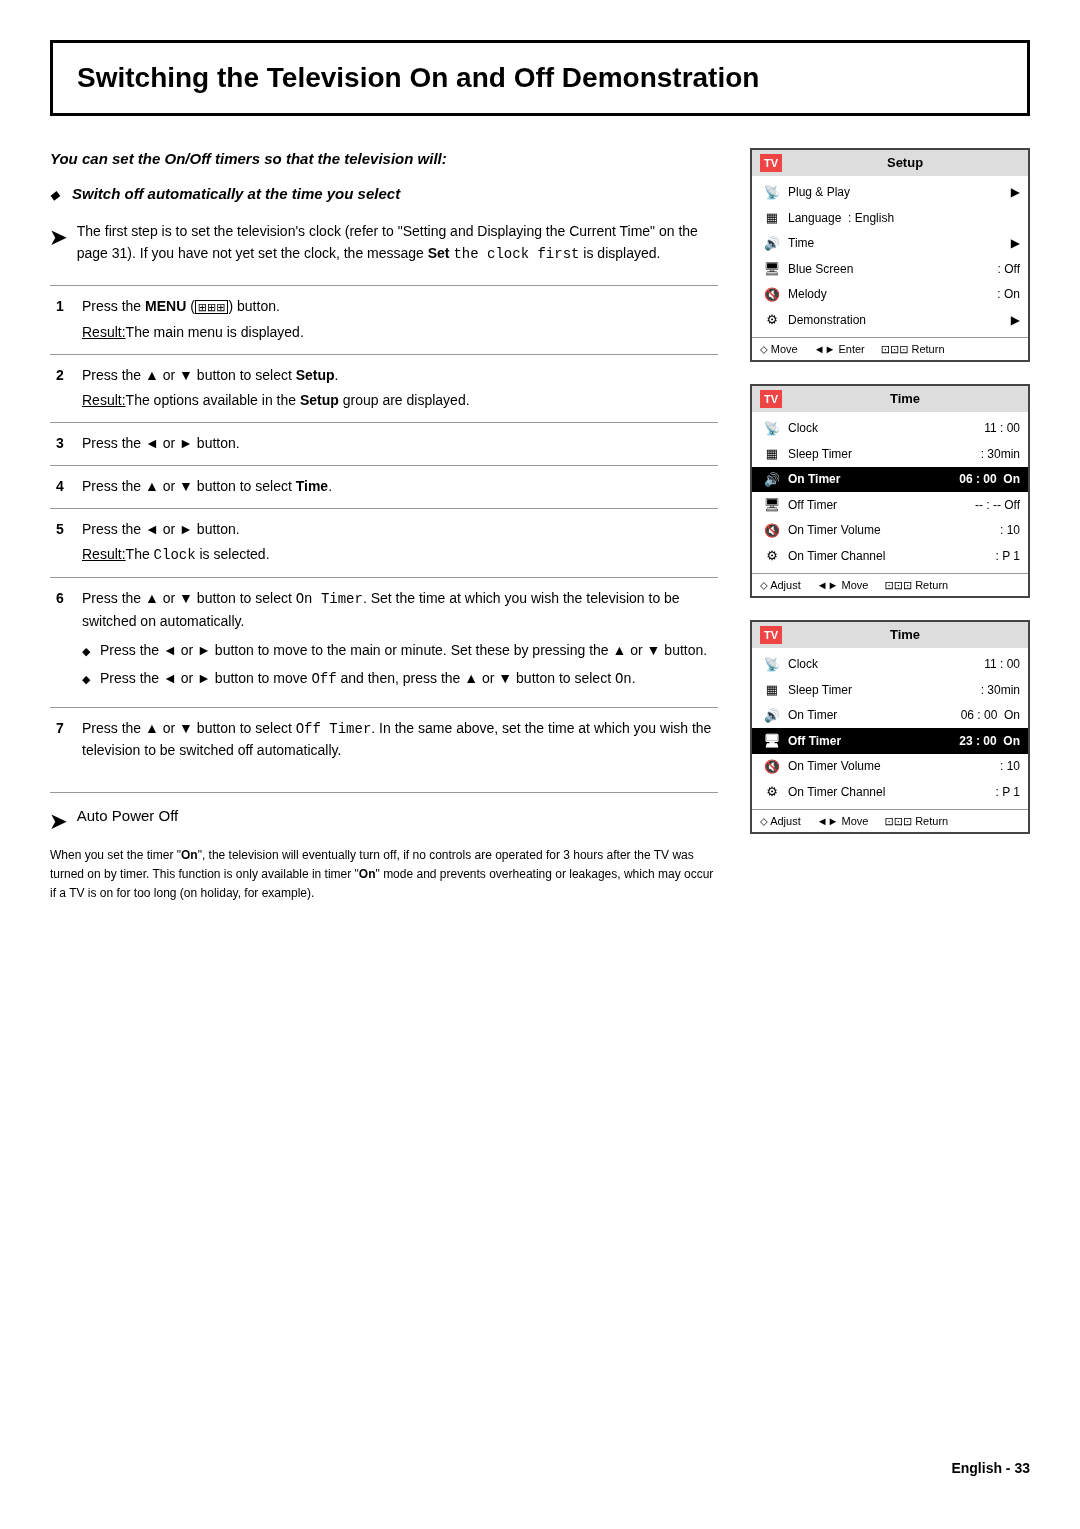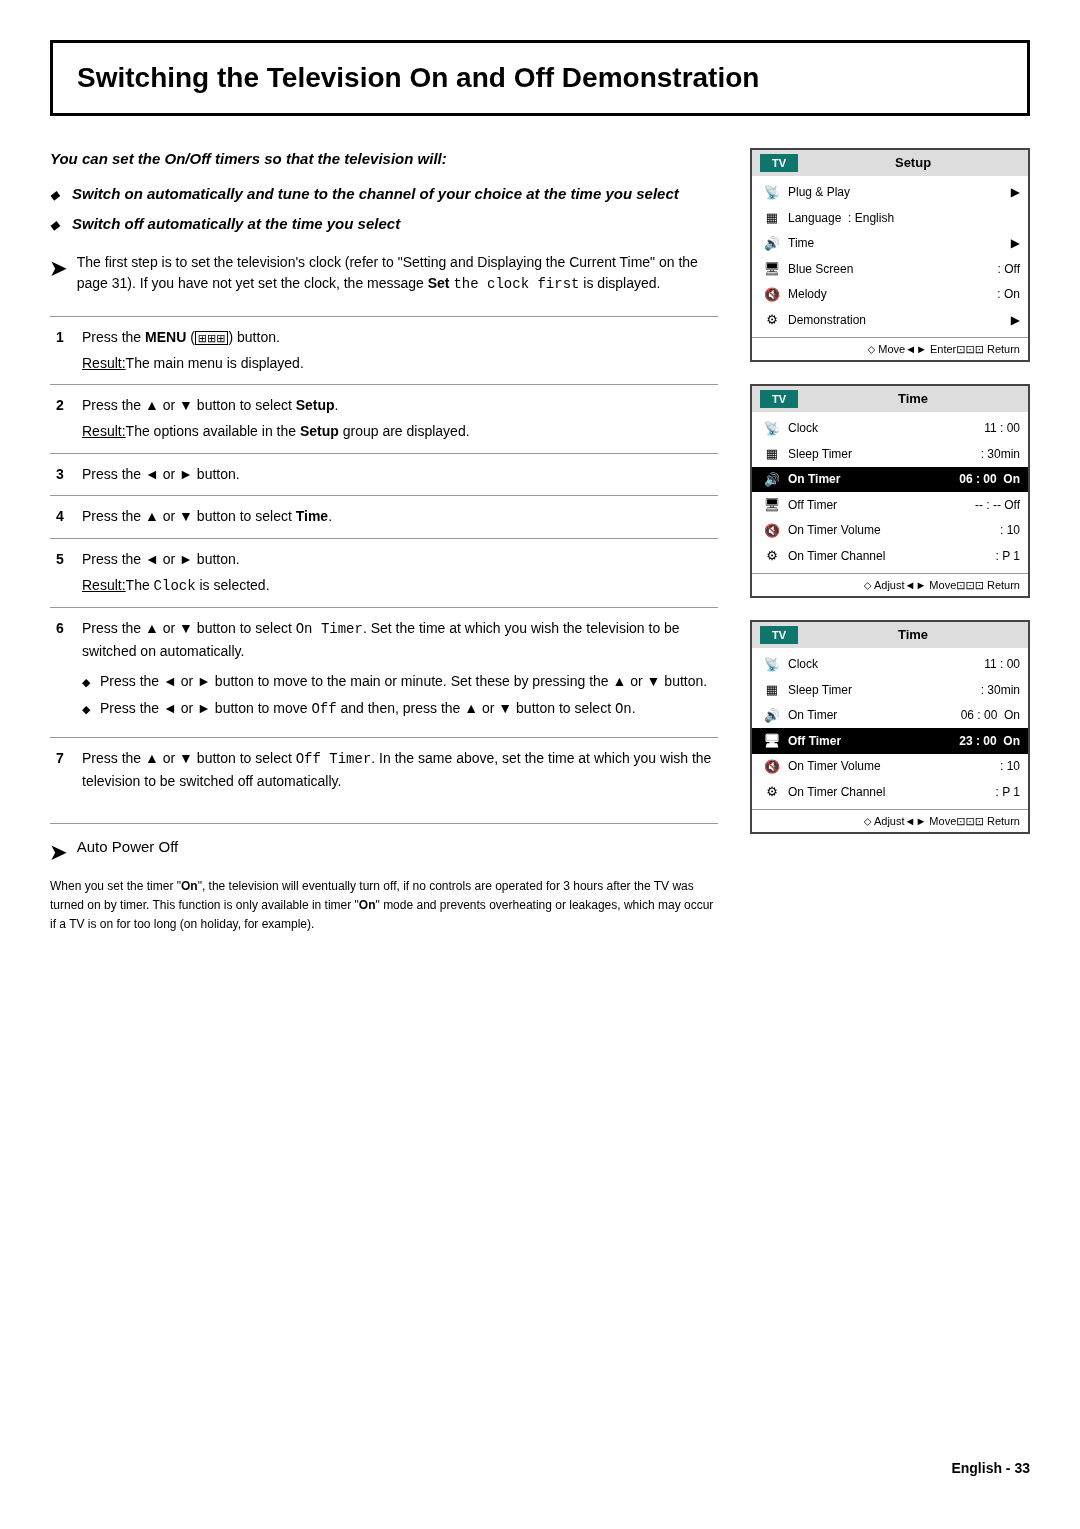--- a/index.html
+++ b/index.html
@@ -154,23 +154,23 @@
       align-items: center;
       gap: 8px;
       background: #ddd;
       padding: 3px 8px;
       font-weight: bold;
       font-size: 12px;
     }
     .tv-label {
       font-weight: bold;
       font-size: 11px;
-      background: #0f766e;
+      background: #ef4444;
       color: #fff;
-      padding: 1px 12px;
+      padding: 1px 4px;
     }
     .tv-panel-title {
       font-weight: bold;
       font-size: 13px;
       flex: 1;
       text-align: center;
     }
     .tv-panel-body {
       padding: 4px 0;
     }
@@ -194,23 +194,22 @@
       font-size: 12px;
     }
     .tv-row-value {
       font-size: 12px;
     }
     .tv-panel-footer {
       border-top: 1px solid #999;
       padding: 3px 8px;
       font-size: 11px;
       display: flex;
-      gap: 0;
+      gap: 16px;
       align-items: center;
-      justify-content: flex-end;
     }
     .footer-item {
       display: flex;
       align-items: center;
       gap: 3px;
       font-size: 11px;
     }
     .tv-bold-row {
       font-weight: bold;
     }
@@ -236,21 +235,20 @@
 
 <div class="page-title">Switching the Television On and Off Demonstration</div>
 
 <div class="main-layout">
 
   <div class="left-col">
 
     <p class="intro-bold">You can set the On/Off timers so that the television will:</p>
 
     <ul class="bullet-list">
-      <li>Switch on automatically and tune to the channel of your choice at the time you select</li>
       <li>Switch off automatically at the time you select</li>
     </ul>
 
     <div class="note-block">
       <span class="note-arrow">➤</span>
       <div class="note-text">
         The first step is to set the television's clock (refer to "Setting and Displaying the Current Time" on the page 31). If you have not yet set the clock, the message <strong>Set <span class="monospace">the clock first</span></strong> is displayed.
       </div>
     </div>
 

